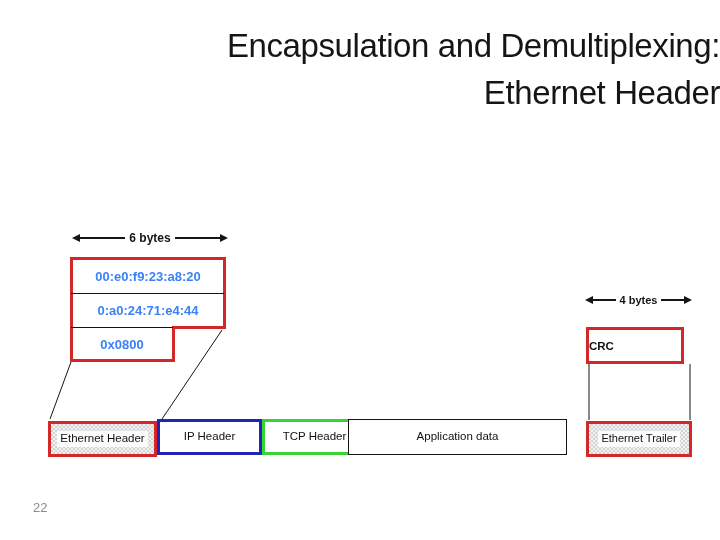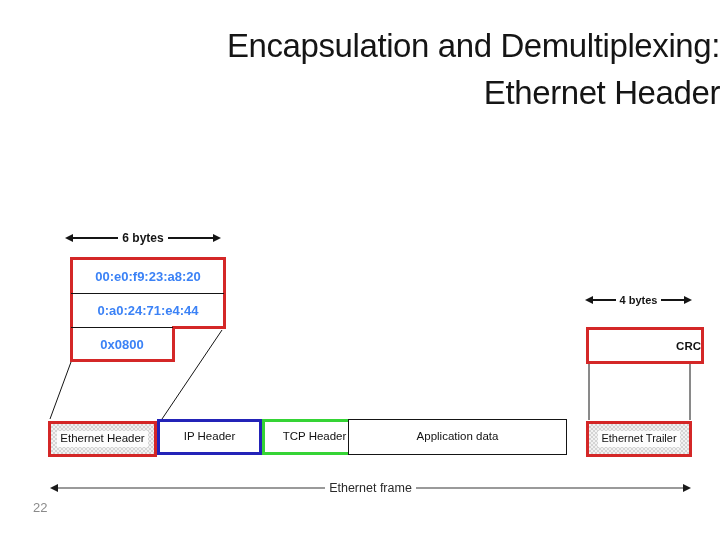--- a/index.html
+++ b/index.html
@@ -65,25 +65,25 @@
 
   .arrow.gray .seg { background: #9a9a9a; }
   .arrow.gray .lbl { font-weight: 400; font-size: 12.5px; color: #2a2a2a; }
   .arrow.gray .ah.left  { border-right-color: #1a1a1a; }
   .arrow.gray .ah.right { border-left-color: #1a1a1a; }
 
   
   #crc-box {
     position: absolute;
     left: 586px; top: 327px;
-    width: 118px; height: 37px;
+    width: 98px; height: 37px;
     box-sizing: border-box;
     border: 3px solid #d42727;
     background: #fff;
-    display: flex; align-items: center; justify-content: flex-end;
+    display: flex; align-items: center; justify-content: flex-start;
     font-weight: bold; font-size: 11.5px; color: #111;
   }
 
   
   .frame-box {
     position: absolute;
     top: 419px;
     height: 36px;
     box-sizing: border-box;
     background: #ffffff;
@@ -140,21 +140,21 @@
     <line x1="71" y1="293.5" x2="224" y2="293.5" stroke="#151515" stroke-width="1"></line>
     <line x1="71" y1="327.5" x2="173" y2="327.5" stroke="#151515" stroke-width="1"></line>
 
     <line x1="71" y1="362" x2="50" y2="419" stroke="#151515" stroke-width="1"></line>
     <line x1="222" y1="330" x2="162" y2="419" stroke="#151515" stroke-width="1"></line>
 
     <line x1="589" y1="364" x2="589" y2="420" stroke="#151515" stroke-width="1"></line>
     <line x1="690" y1="364" x2="690" y2="420" stroke="#151515" stroke-width="1"></line>
   </svg>
 
-  <div class="arrow" style="left:65px; top:231px; width:156px; height:13px;">
+  <div class="arrow" style="left:72px; top:231px; width:156px; height:13px;">
     <span class="ah left"></span>
     <span class="seg"></span>
     <span class="lbl">6 bytes</span>
     <span class="seg"></span>
     <span class="ah right"></span>
   </div>
 
   <div class="arrow" style="left:585px; top:294px; width:107px; height:12px;">
     <span class="ah left"></span>
     <span class="seg"></span>
@@ -180,23 +180,16 @@
   <div class="frame-box b-green fb-tcp">
     <span class="bl">TCP Header</span>
   </div>
   <div class="frame-box b-black fb-app">
     <span class="bl">Application data</span>
   </div>
   <div class="frame-box b-red checker fb-trailer" style="font-size:11px;">
     <span class="bl">Ethernet Trailer</span>
   </div>
 
-  <div class="arrow gray" style="left:50px; top:482px; width:641px; height:12px;">
-    <span class="ah left"></span>
-    <span class="seg"></span>
-    <span class="lbl">Ethernet frame</span>
-    <span class="seg"></span>
-    <span class="ah right"></span>
-  </div>
 
   <div id="page-number">22</div>
 
 </div>
 
 </body></html>

